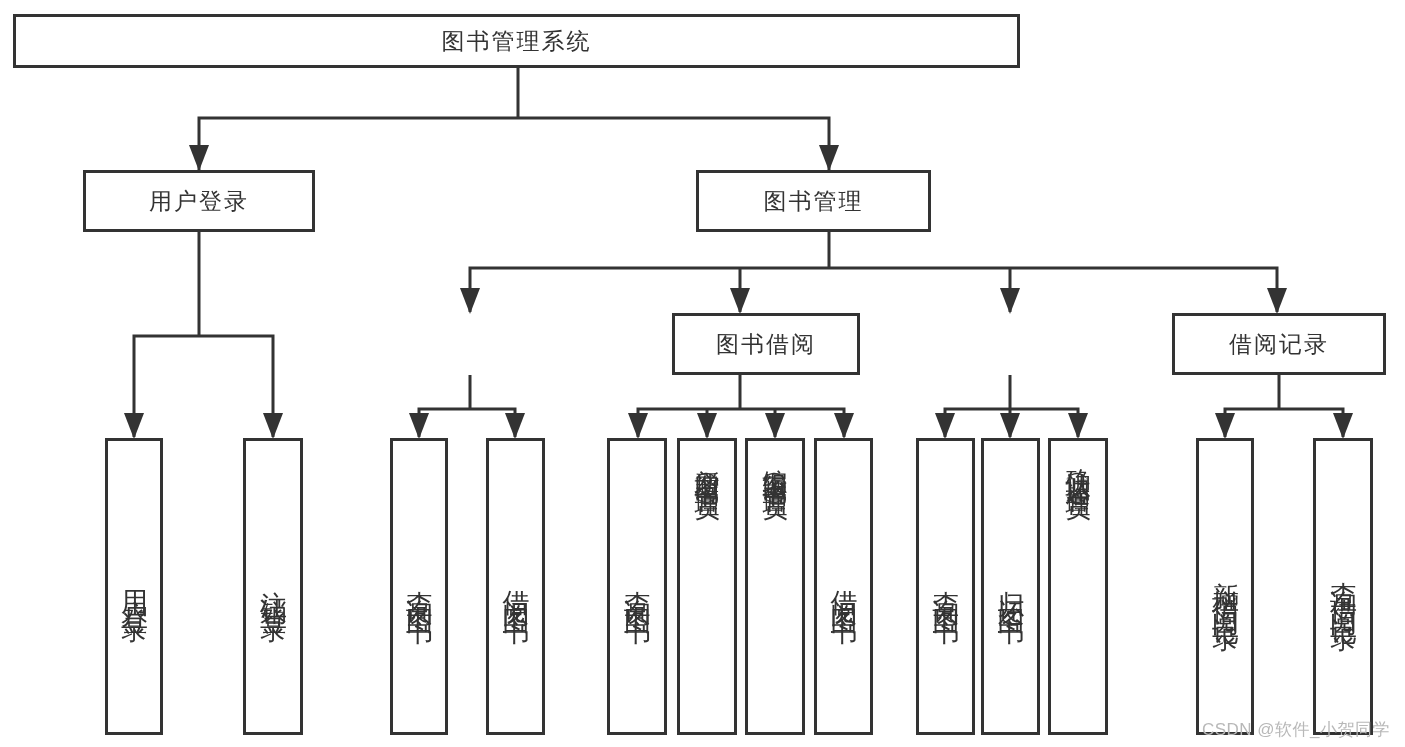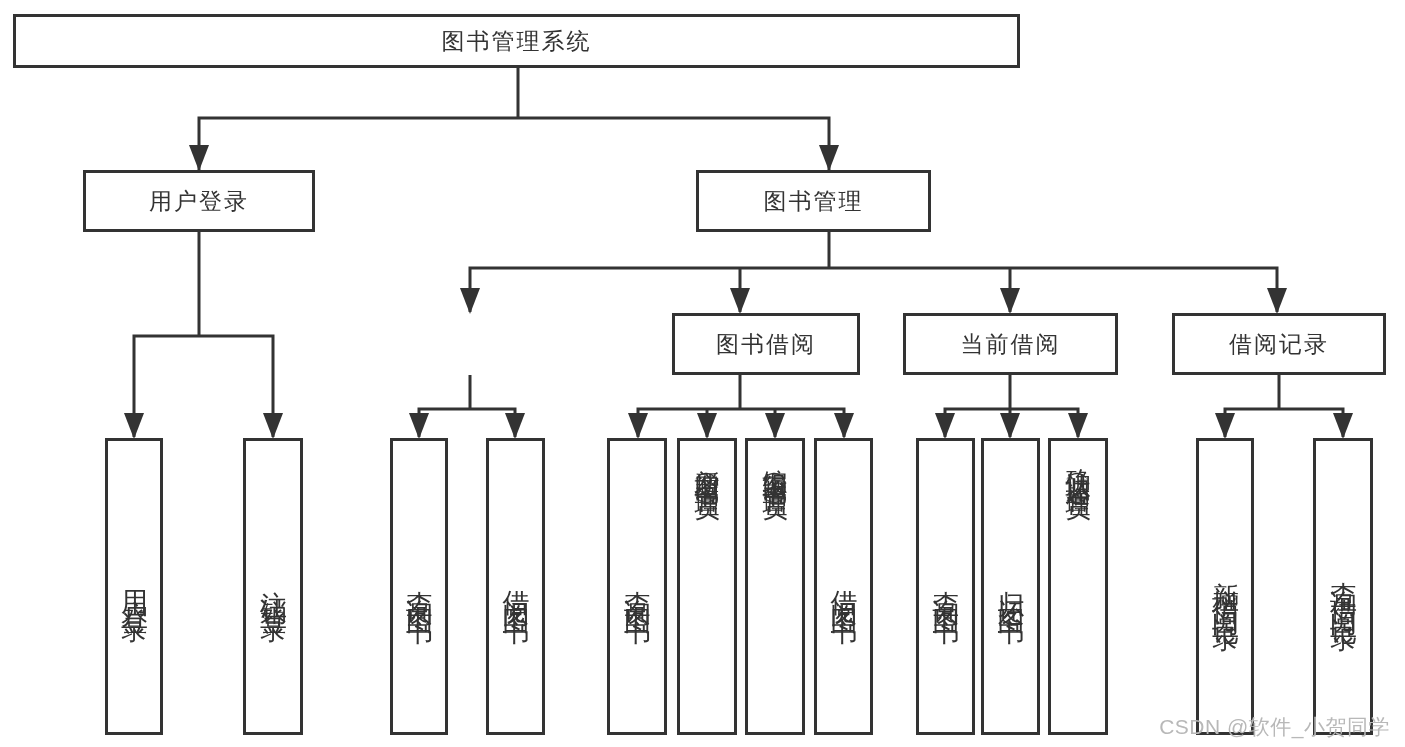--- a/index.html
+++ b/index.html
@@ -45,21 +45,21 @@
   .box.v.long {
     font-size: 25px;
     letter-spacing: 4px;
     justify-content: flex-start;
     padding-top: 8px;
   }
   .watermark {
     position: absolute;
     right: 15px;
     bottom: 6px;
-    font-size: 21px;
+    font-size: 17px;
     color: #b8b8b8;
     letter-spacing: 0.5px;
     z-index: 10;
     white-space: nowrap;
   }
 </style>
 </head>
 <body>
 
 <div class="canvas">
@@ -127,21 +127,20 @@
       <polygon points="1333,413 1353,413 1343,439"></polygon>
     </g>
   </svg>
 
   <div class="box h" style="left:13px; top:14px; width:1007px; height:54px;">图书管理系统</div>
 
   <div class="box h" style="left:83px; top:170px; width:232px; height:62px;">用户登录</div>
   <div class="box h" style="left:696px; top:170px; width:235px; height:62px;">图书管理</div>
 
   <div class="box h" style="left:632px; top:313px; width:188px; height:62px;margin-left:40px;">图书借阅</div>
-  <div class="box h" style="left:903px; top:313px; width:215px; height:62px;">当前借阅</div>
   <div class="box h" style="left:1172px; top:313px; width:214px; height:62px;">借阅记录</div>
 
   <div class="box v" style="left:105px; top:438px; width:58px; height:297px;">用户登录</div>
   <div class="box v" style="left:243px; top:438px; width:60px; height:297px;">注销登录</div>
 
   <div class="box v" style="left:390px; top:438px; width:58px; height:297px;">查询图书</div>
   <div class="box v" style="left:486px; top:438px; width:59px; height:297px;">借阅图书</div>
 
   <div class="box v" style="left:607px; top:438px; width:60px; height:297px;">查询图书</div>
   <div class="box v long" style="left:677px; top:438px; width:60px; height:297px;">新增图书（管理员）</div>

